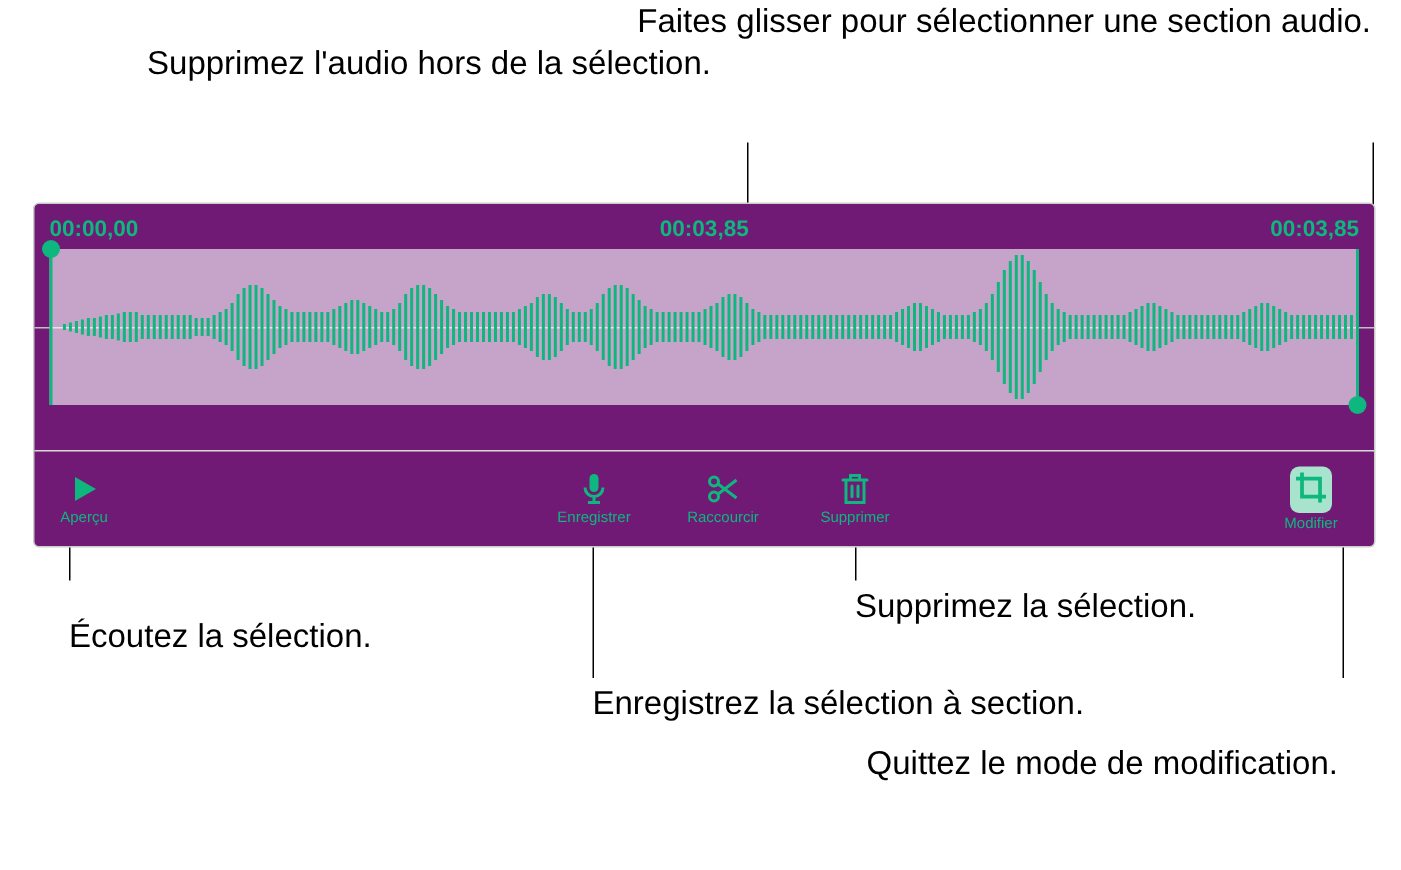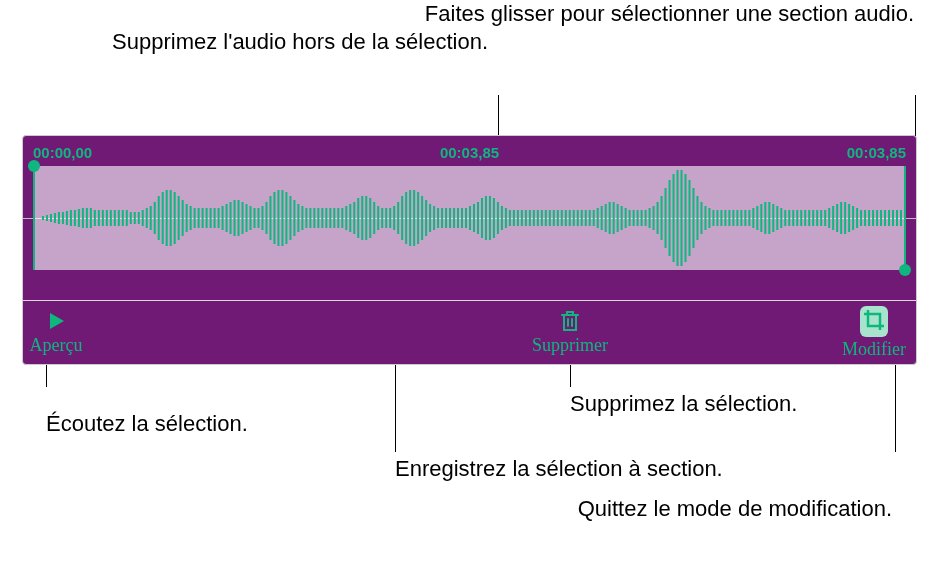--- a/index.html
+++ b/index.html
@@ -139,26 +139,26 @@
     .tool-btn.raccourcir { left: 414px; }
     .tool-btn.supprimer { left: 502px; }
     .tool-btn.modifier { right: 2px; width: 80px; }
 
     .modifier-btn-bg {
       background: #a8e4cd;
       border-radius: 6px;
       padding: 2px;
     }
 
-    .btn-label { font-size: 18px; font-family: Liberation Serif, serif; }
+    .btn-label { font-size: 10px; }
   </style>
 </head>
 <body>
 
-<div class="callout-text" style="right:446px; top:28px;">
+<div class="callout-text" style="right:460px; top:28px;">
   <span>Supprimez l'audio hors de la sélection.</span>
 </div>
 <div class="callout-line vert" style="left:498px; top:95px; height:229px;"></div>
 
 <div class="callout-text" style="right:20px; top:0px;">
   <span>Faites glisser pour sélectionner une section audio.</span>
 </div>
 <div class="callout-line vert" style="right:18px; top:95px; height:112px;"></div>
 <div class="callout-line horiz" style="right:18px; top:207px; width:12px;"></div>
 
@@ -407,21 +407,39 @@
 
   <div class="toolbar">
 
     <div class="tool-btn apercu">
       <svg viewBox="0 0 24 24">
         <path fill="#0db77e" d="M6 4 L20 12 L6 20 Z"></path>
       </svg>
       <span class="btn-label">Aperçu</span>
     </div>
 
-
+    <div class="tool-btn enregistrer">
+      <svg viewBox="0 0 24 24">
+        <rect x="9" y="2" width="6" height="12" rx="3" fill="#0db77e"></rect>
+        <path d="M6 11 a6 6 0 0 0 12 0" stroke="#0db77e" stroke-width="2" fill="none"></path>
+        <line x1="12" y1="17" x2="12" y2="21" stroke="#0db77e" stroke-width="2"></line>
+        <line x1="8" y1="21" x2="16" y2="21" stroke="#0db77e" stroke-width="2"></line>
+      </svg>
+      <span class="btn-label">Enregistrer</span>
+    </div>
+
+    <div class="tool-btn raccourcir">
+      <svg viewBox="0 0 24 24">
+        <circle cx="6" cy="7" r="3" stroke="#0db77e" stroke-width="2" fill="none"></circle>
+        <circle cx="6" cy="17" r="3" stroke="#0db77e" stroke-width="2" fill="none"></circle>
+        <line x1="8.5" y1="8.5" x2="21" y2="18" stroke="#0db77e" stroke-width="2"></line>
+        <line x1="8.5" y1="15.5" x2="21" y2="6" stroke="#0db77e" stroke-width="2"></line>
+      </svg>
+      <span class="btn-label">Raccourcir</span>
+    </div>
 
     <div class="tool-btn modifier">
       <span class="modifier-btn-bg">
         <svg viewBox="0 0 24 24">
           <path d="M6 2 L6 18 L22 18 M2 6 L18 6 L18 22" stroke="#0db77e" stroke-width="2.5" fill="none"></path>
         </svg>
       </span>
       <span class="btn-label">Modifier</span>
     </div>
 

